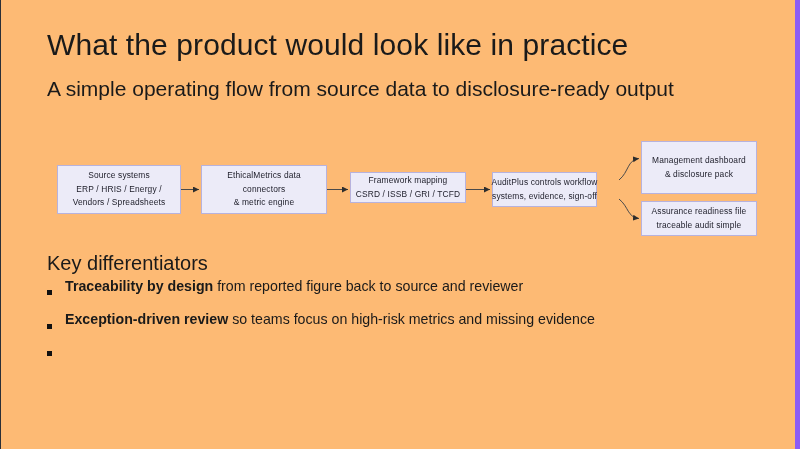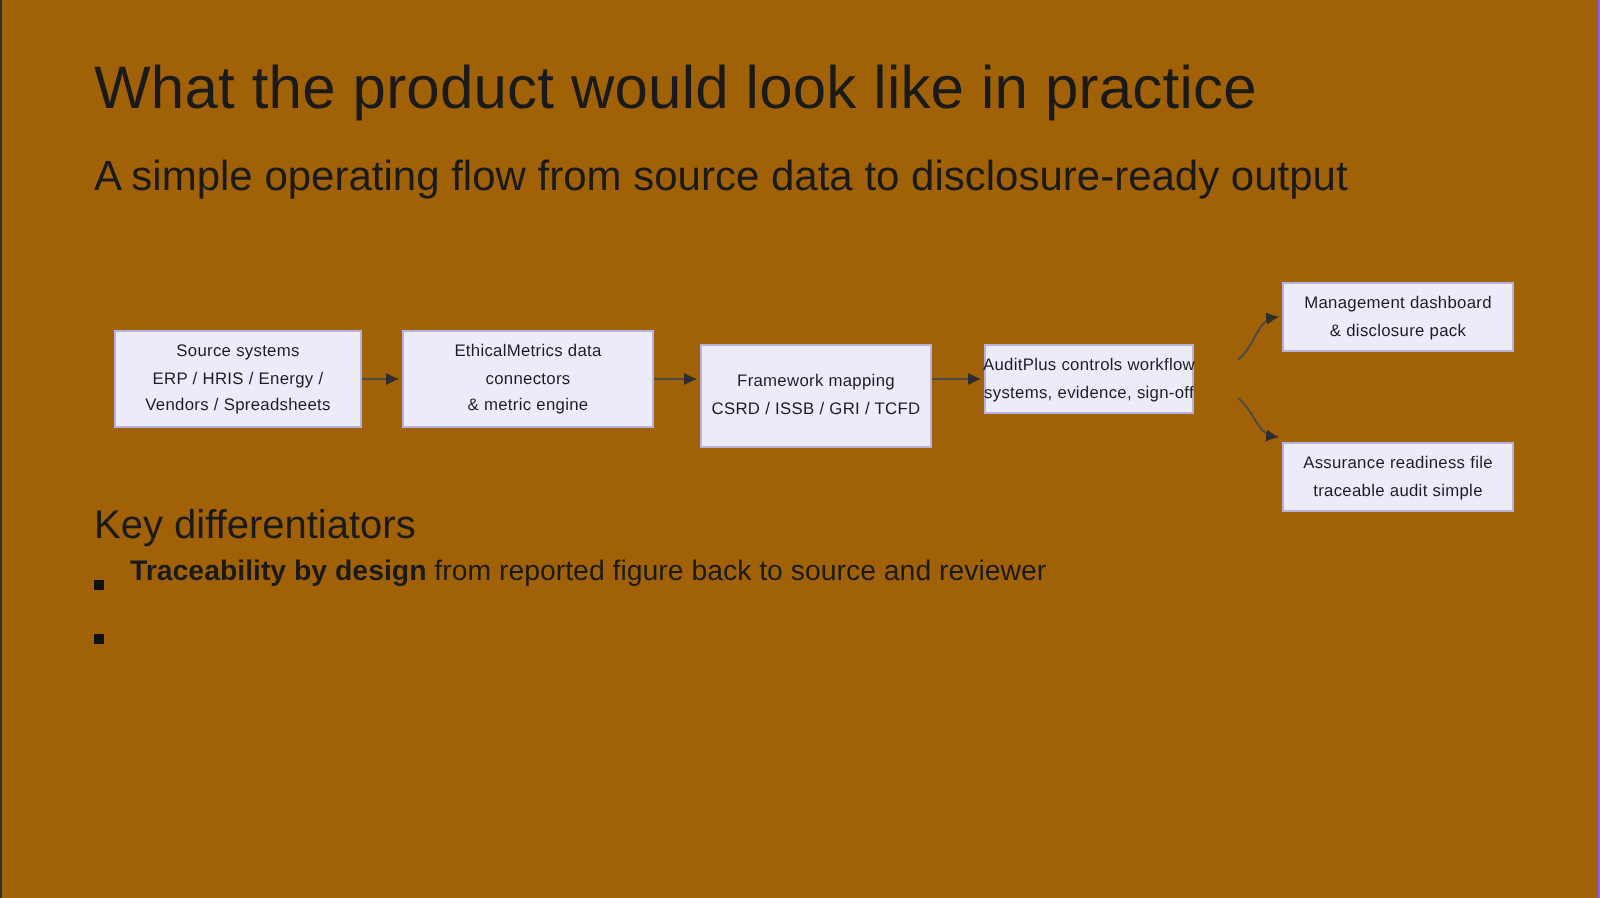--- a/index.html
+++ b/index.html
@@ -4,27 +4,27 @@
 <style>
   html, body {
     margin: 0;
     padding: 0;
     background: #ffffff;
   }
   #slide {
     position: relative;
     width: 800px;
     height: 449px;
-    background: #a16207;
+    background: #fdba74;
     overflow: hidden;
     font-family: "Liberation Sans", sans-serif;
     color: #111111;
     box-sizing: border-box;
     border-left: 1px solid #2b2f36;
-    border-right: 1px solid #8b5cf6;
+    border-right: 5px solid #8b5cf6;
   }
 
   
   #title {
     position: absolute;
     left: 46px;
     top: 28px;
     width: 710px;
     font-size: 30px;
     font-weight: 300;
@@ -65,24 +65,24 @@
     font-size: 8.4px;
     line-height: 1.62;
     color: #1c1c28;
     letter-spacing: 0.15px;
     padding: 2px 4px;
   }
   .node .ln { display: block; white-space: nowrap; }
 
   #node-source   { left: 56px;  top: 165px; width: 124px; height: 49px; }
   #node-connect  { left: 200px; top: 165px; width: 126px; height: 49px; }
-  #node-mapping  { left: 349px; top: 172px; width: 116px; height: 52px; }
+  #node-mapping  { left: 349px; top: 172px; width: 116px; height: 31px; }
   #node-workflow { left: 491px; top: 172px; width: 105px; height: 35px; }
-  #node-dash     { left: 640px; top: 141px; width: 116px; height: 35px; }
-  #node-assure   { left: 640px; top: 201px; width: 116px; height: 35px; margin-top: 20px; }
+  #node-dash     { left: 640px; top: 141px; width: 116px; height: 53px; }
+  #node-assure   { left: 640px; top: 201px; width: 116px; height: 35px; }
 
   
   #kd-heading {
     position: absolute;
     left: 46px;
     top: 252px;
     font-size: 20px;
     font-weight: 400;
     color: #1a1a1a;
   }
@@ -168,16 +168,20 @@
 
   <div id="kd-heading">Key differentiators</div>
 
   <div id="bullets">
     <div class="bullet">
       <span class="marker"></span>
       <span class="txt"><b>Traceability by design</b><span> from reported figure back to source and reviewer</span></span>
     </div>
     <div class="bullet">
       <span class="marker"></span>
+      <span class="txt"><b>Exception-driven review</b><span> so teams focus on high-risk metrics and missing evidence</span></span>
+    </div>
+    <div class="bullet">
+      <span class="marker"></span>
     </div>
   </div>
 
 </div>
 
 </body></html>

